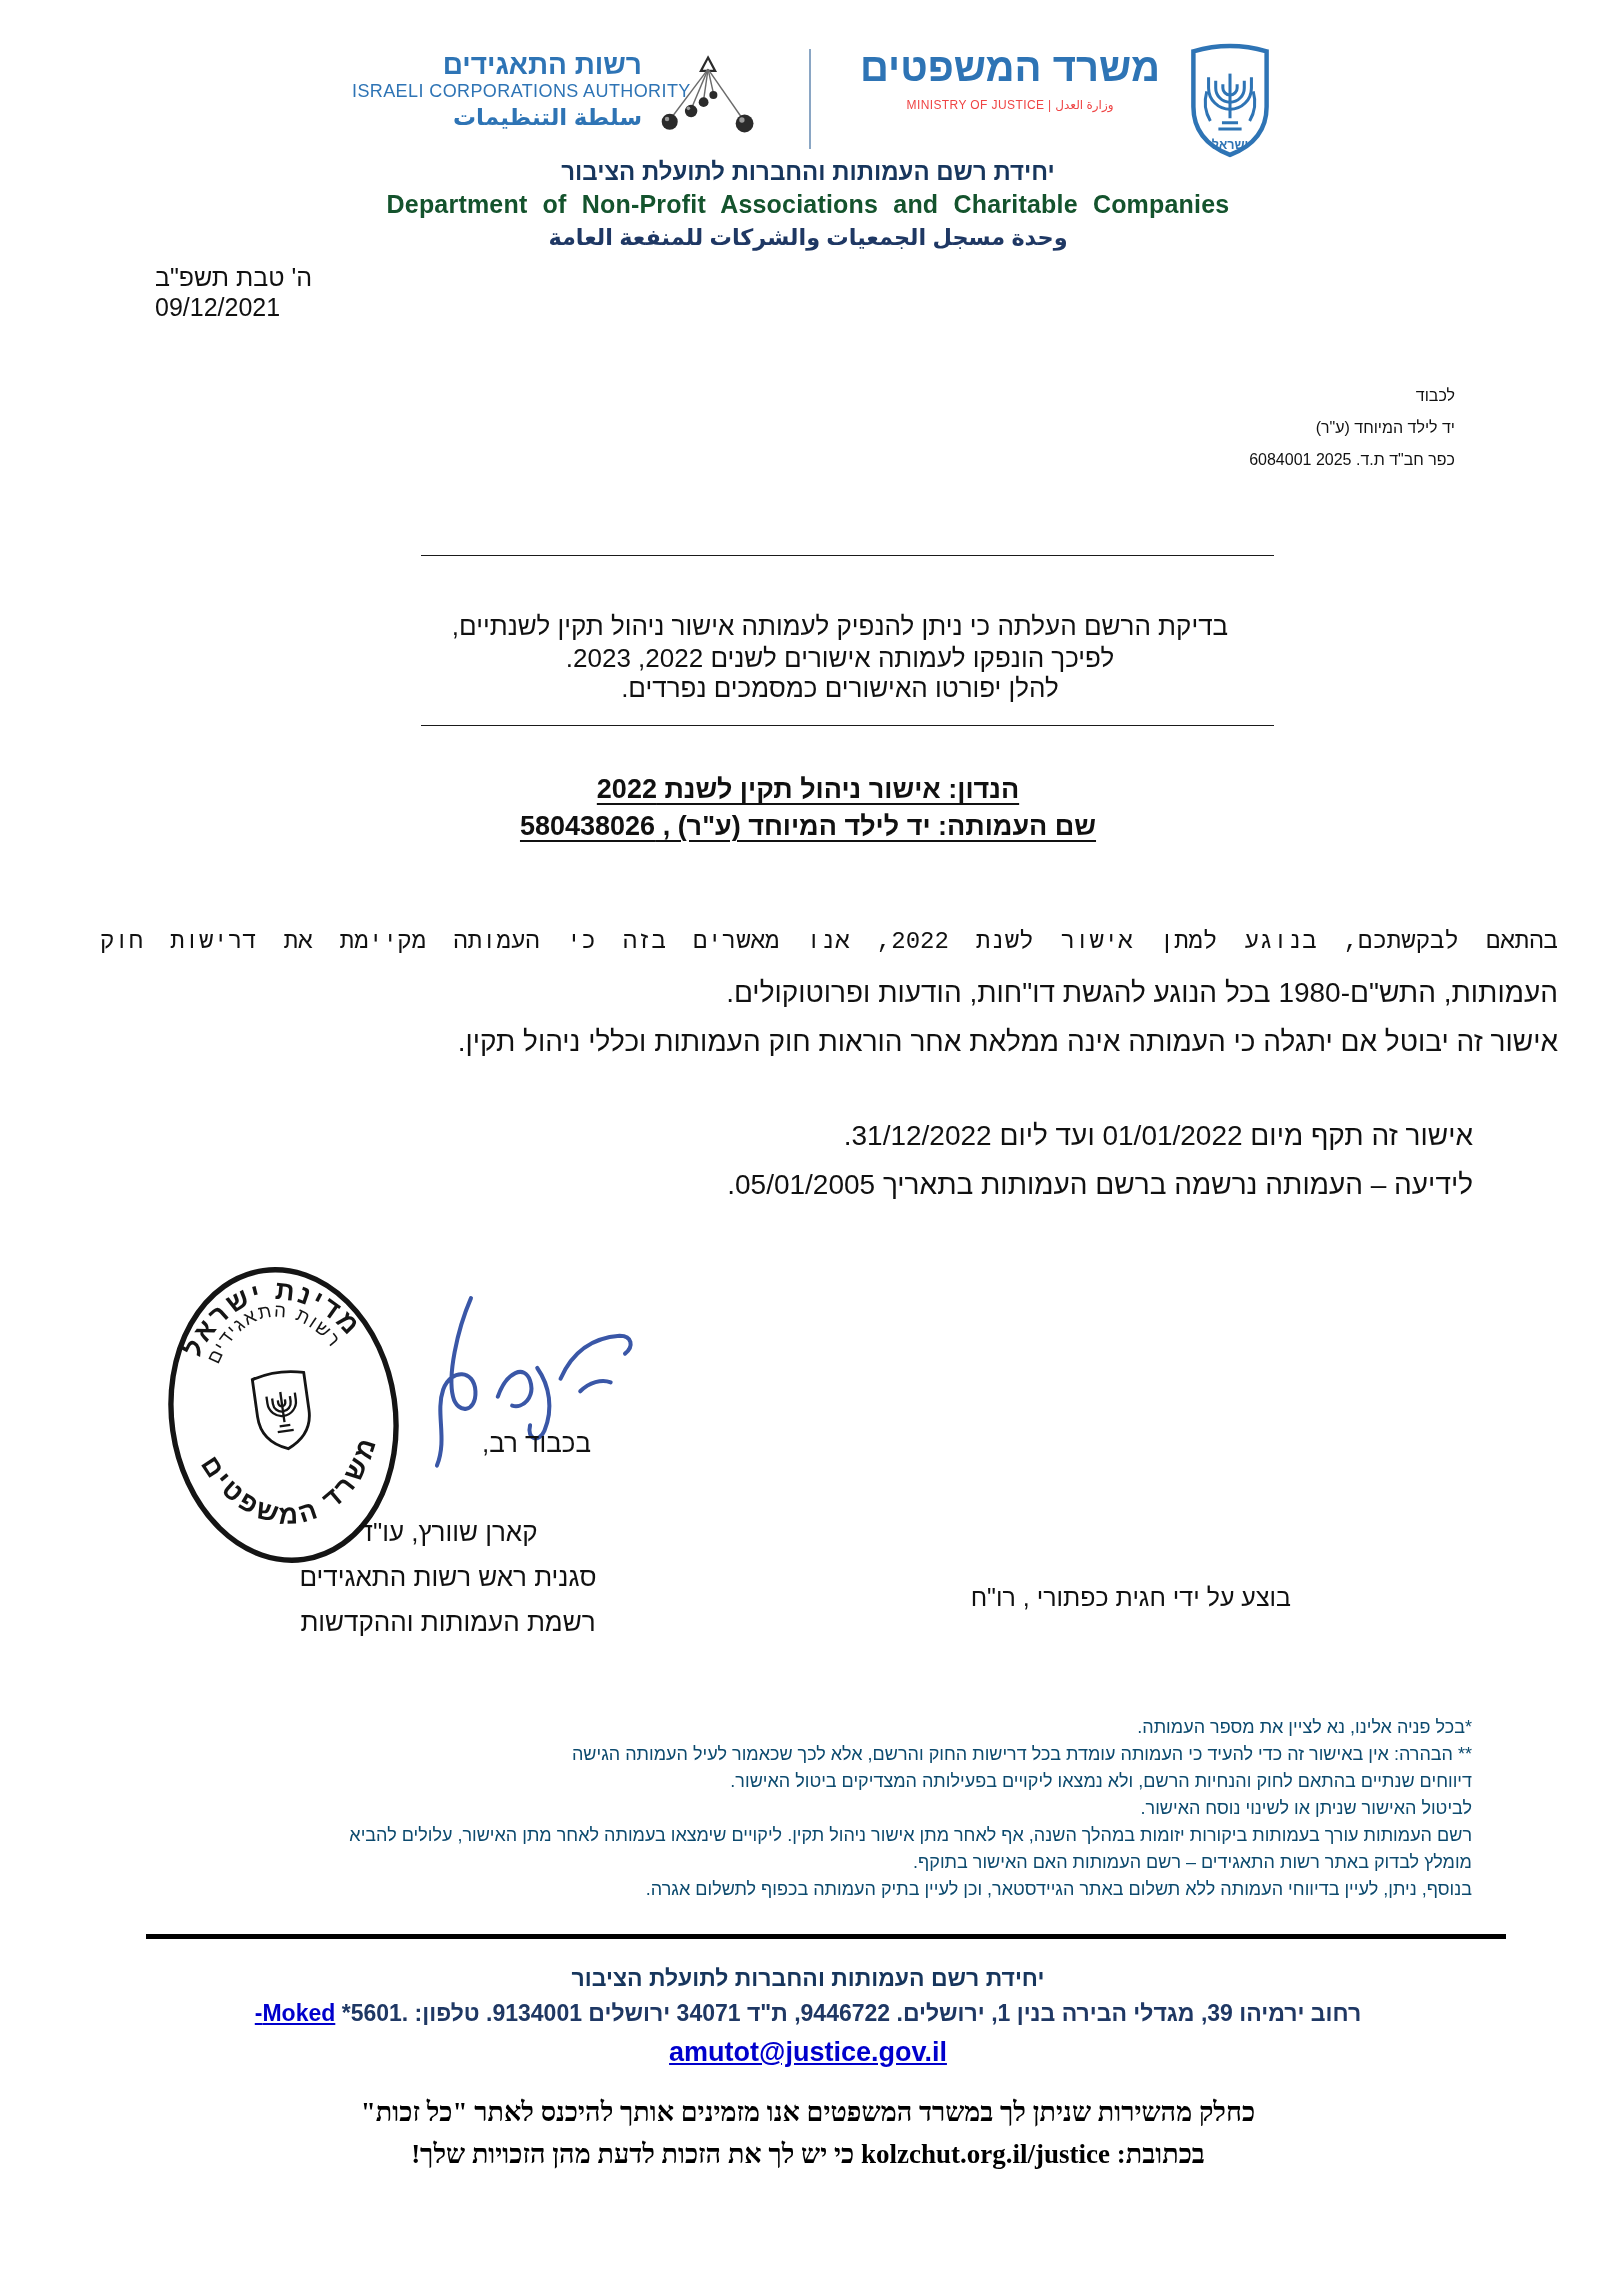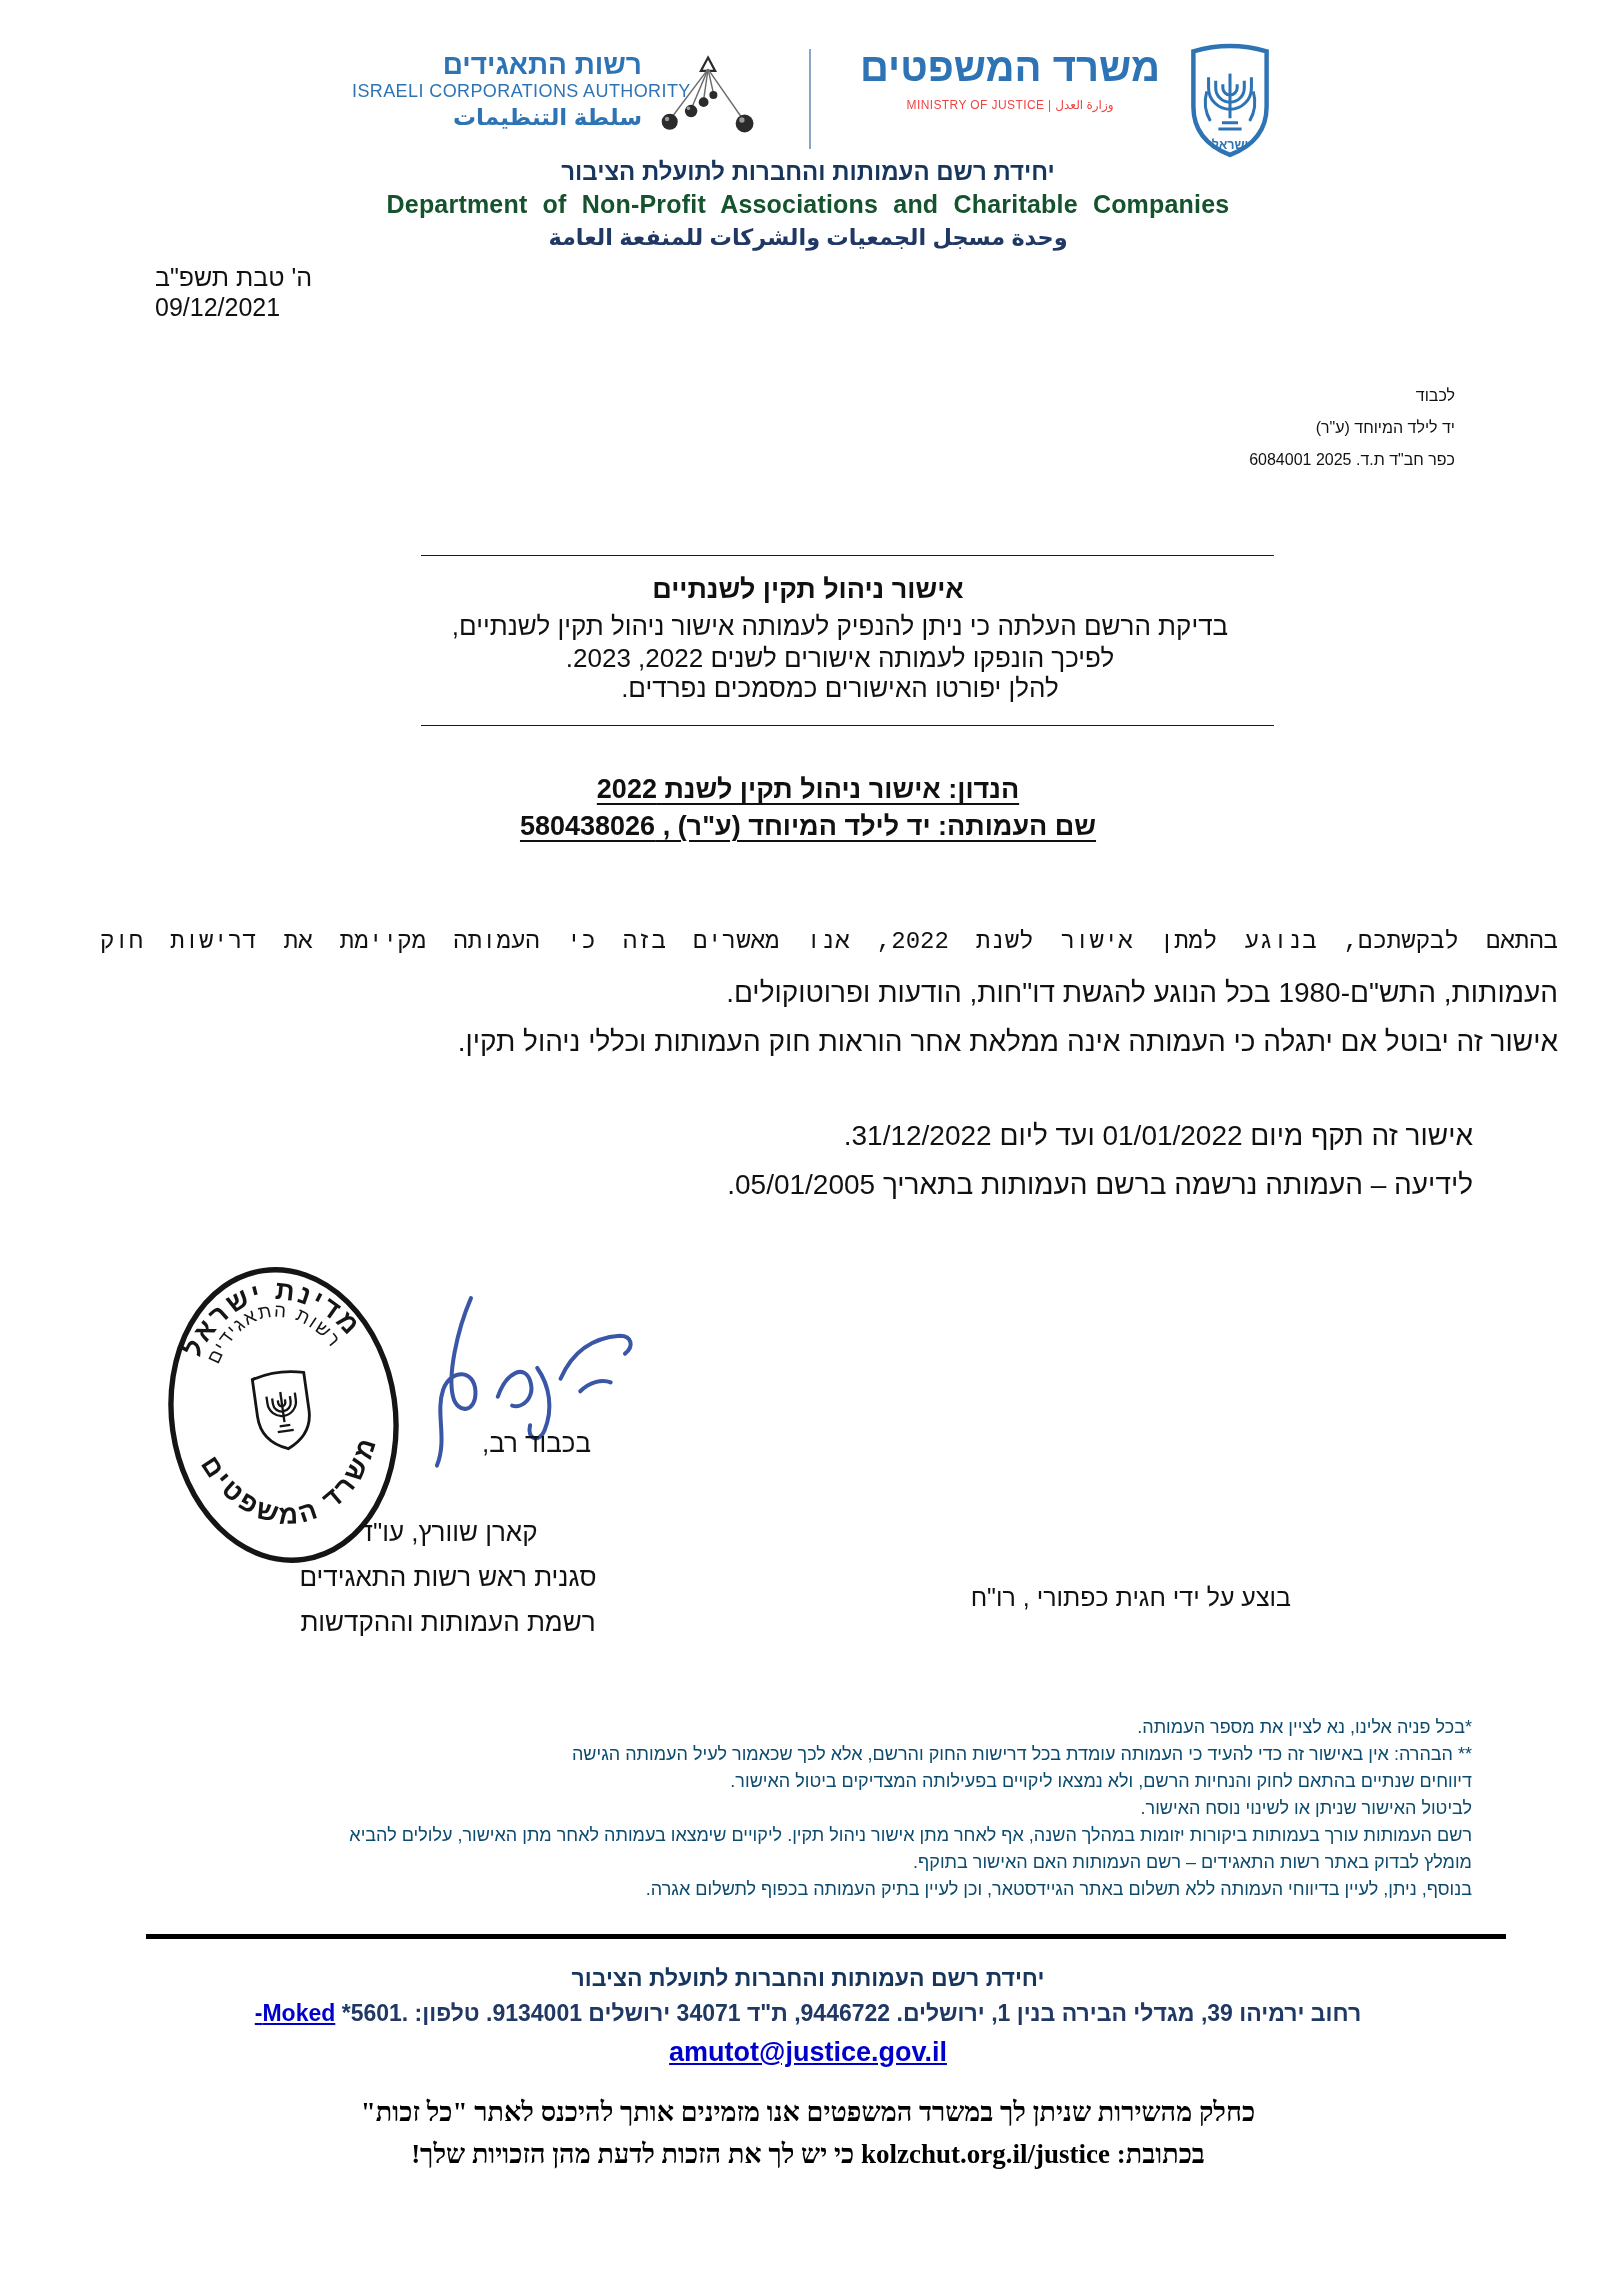--- a/index.html
+++ b/index.html
@@ -128,21 +128,20 @@
     <div class="nw">09/12/2021</div>
   </div>
 
   <div class="abs recipient">
     <div class="nw">לכבוד</div>
     <div class="nw">יד לילד המיוחד (ע"ר)</div>
     <div class="nw">כפר חב"ד ת.ד. 2025 6084001</div>
   </div>
 
   <div class="abs thin-rule" style="top:555px"></div>
-  <div class="abs ctr notice-title rtl nw">אישור ניהול תקין לשנתיים</div>
   <div class="abs ctr notice-line rtl nw" style="top:611px">בדיקת הרשם העלתה כי ניתן להנפיק לעמותה אישור ניהול תקין לשנתיים,</div>
   <div class="abs ctr notice-line rtl nw" style="top:643px">לפיכך הונפקו לעמותה אישורים לשנים 2022, 2023.</div>
   <div class="abs ctr notice-line rtl nw" style="top:673px">להלן יפורטו האישורים כמסמכים נפרדים.</div>
   <div class="abs thin-rule" style="top:725px"></div>
 
   <div class="abs ctr subject-line rtl nw" style="top:774px">הנדון: אישור ניהול תקין לשנת 2022</div>
   <div class="abs ctr subject-line rtl nw" style="top:811px">שם העמותה: יד לילד המיוחד (ע"ר) , 580438026</div>
 
   <div class="abs body-just">בהתאם לבקשתכם, בנוגע למתן אישור לשנת 2022, אנו מאשרים בזה כי העמותה מקיימת את דרישות חוק</div>
   <div class="abs body-line nw" style="top:977px">העמותות, התש"ם-1980 בכל הנוגע להגשת דו"חות, הודעות ופרוטוקולים.</div>

